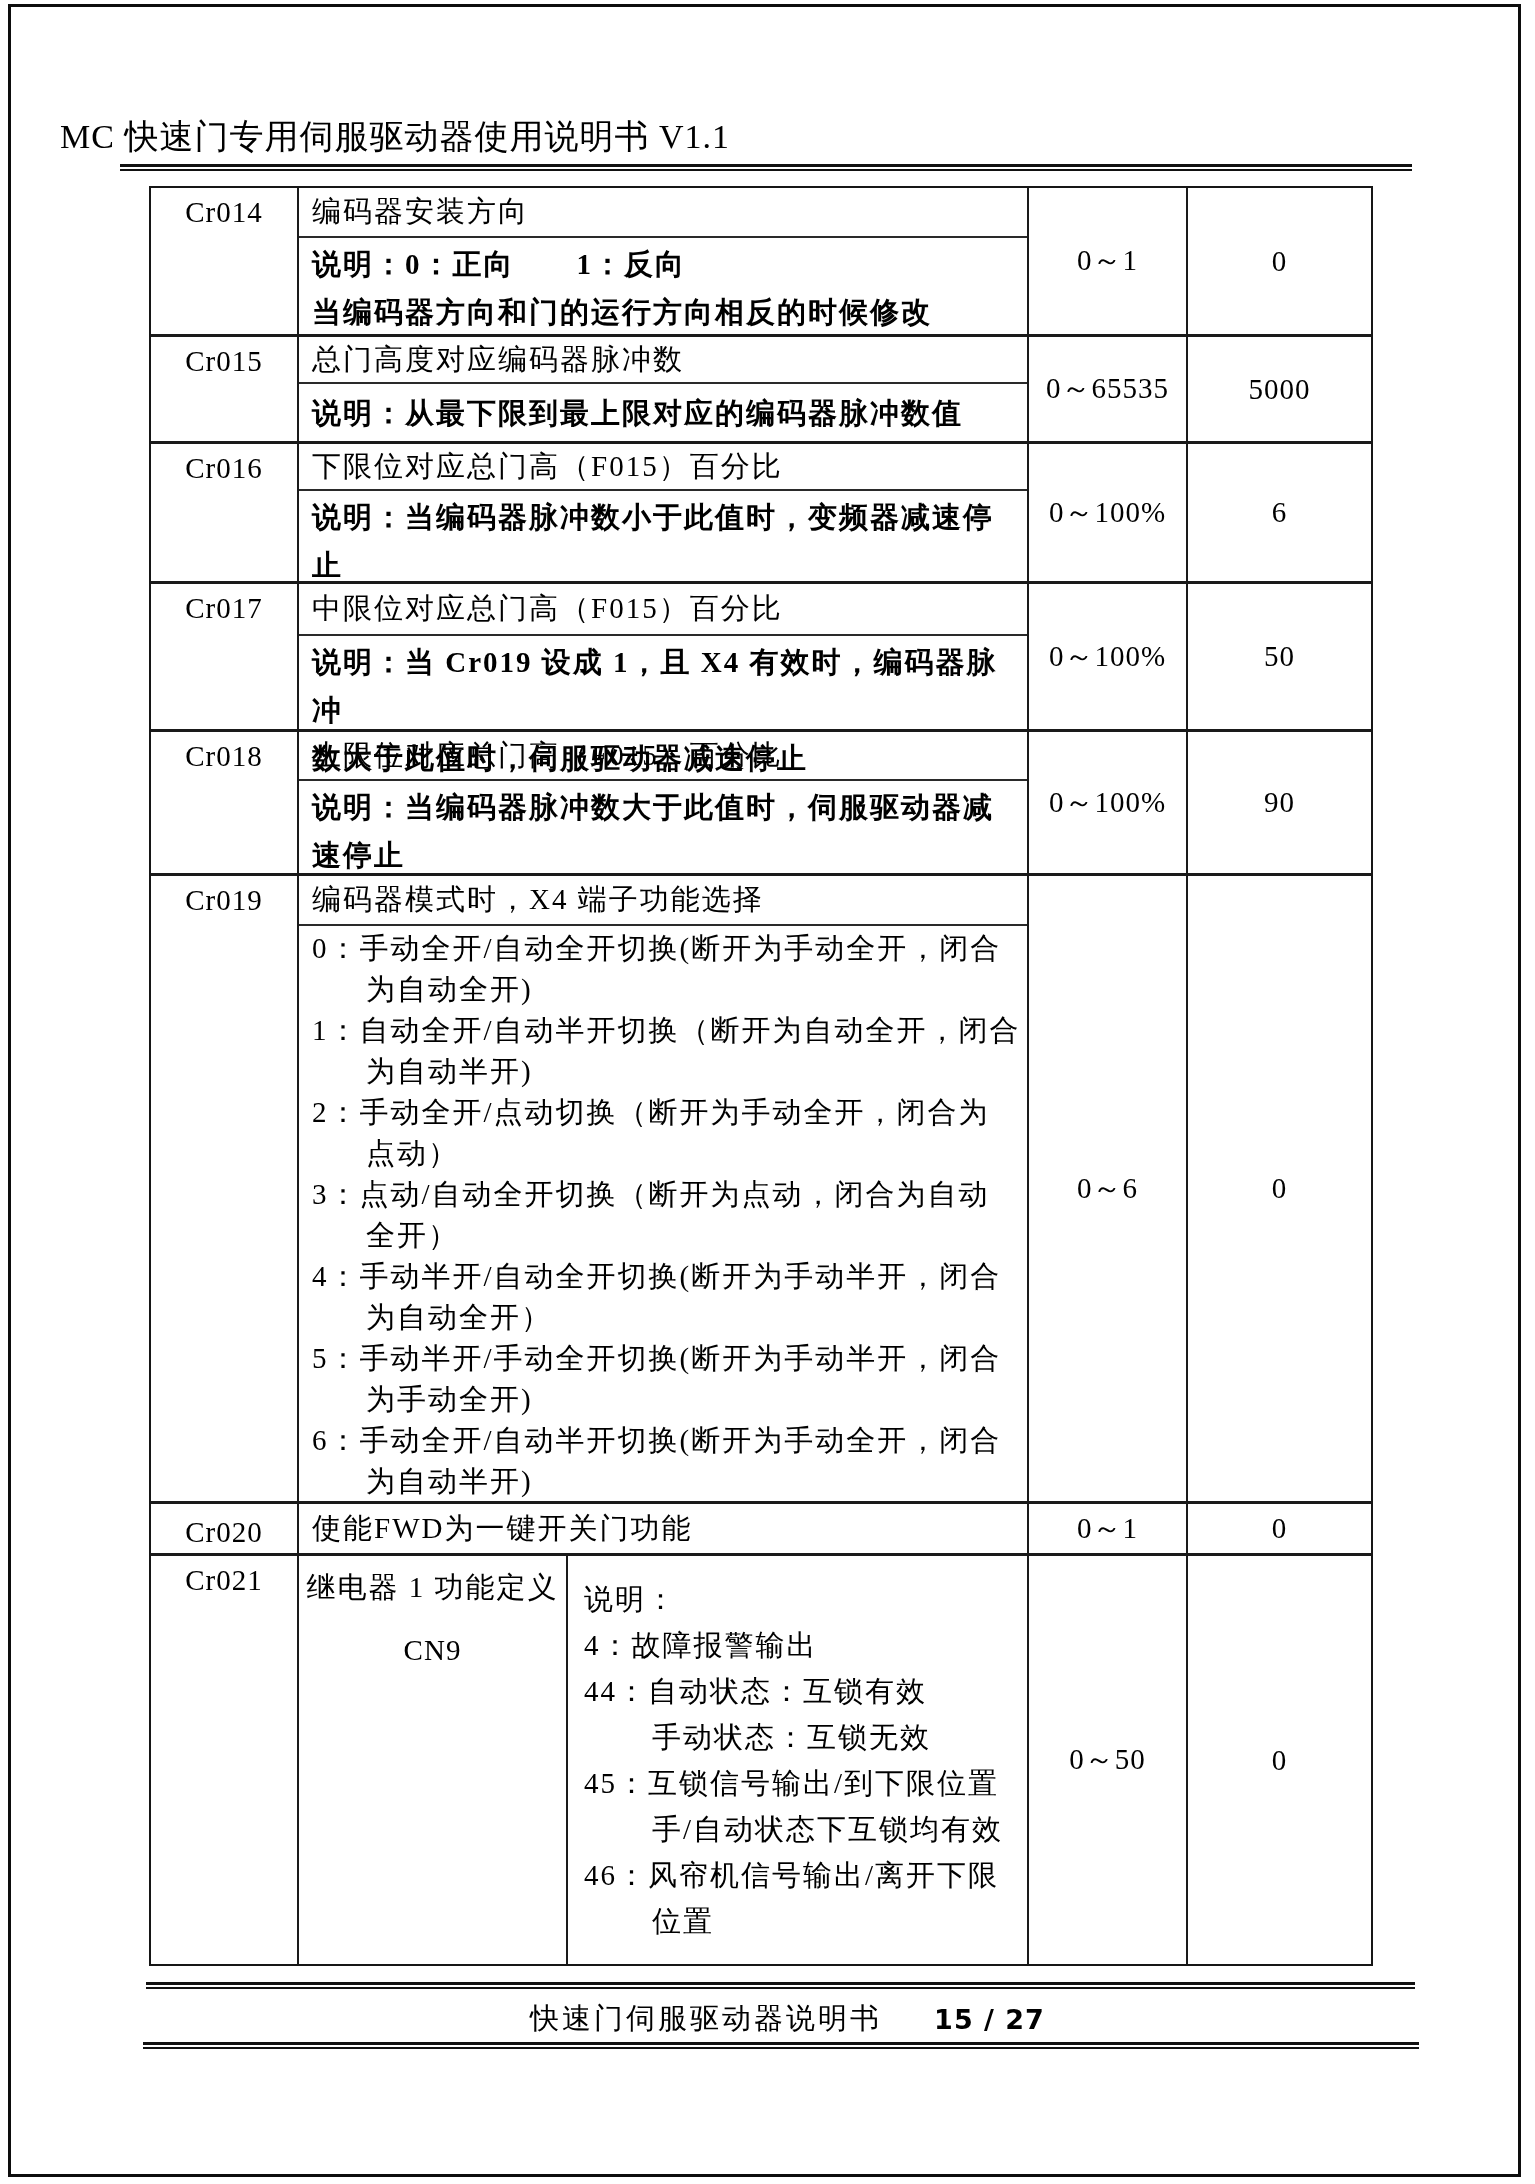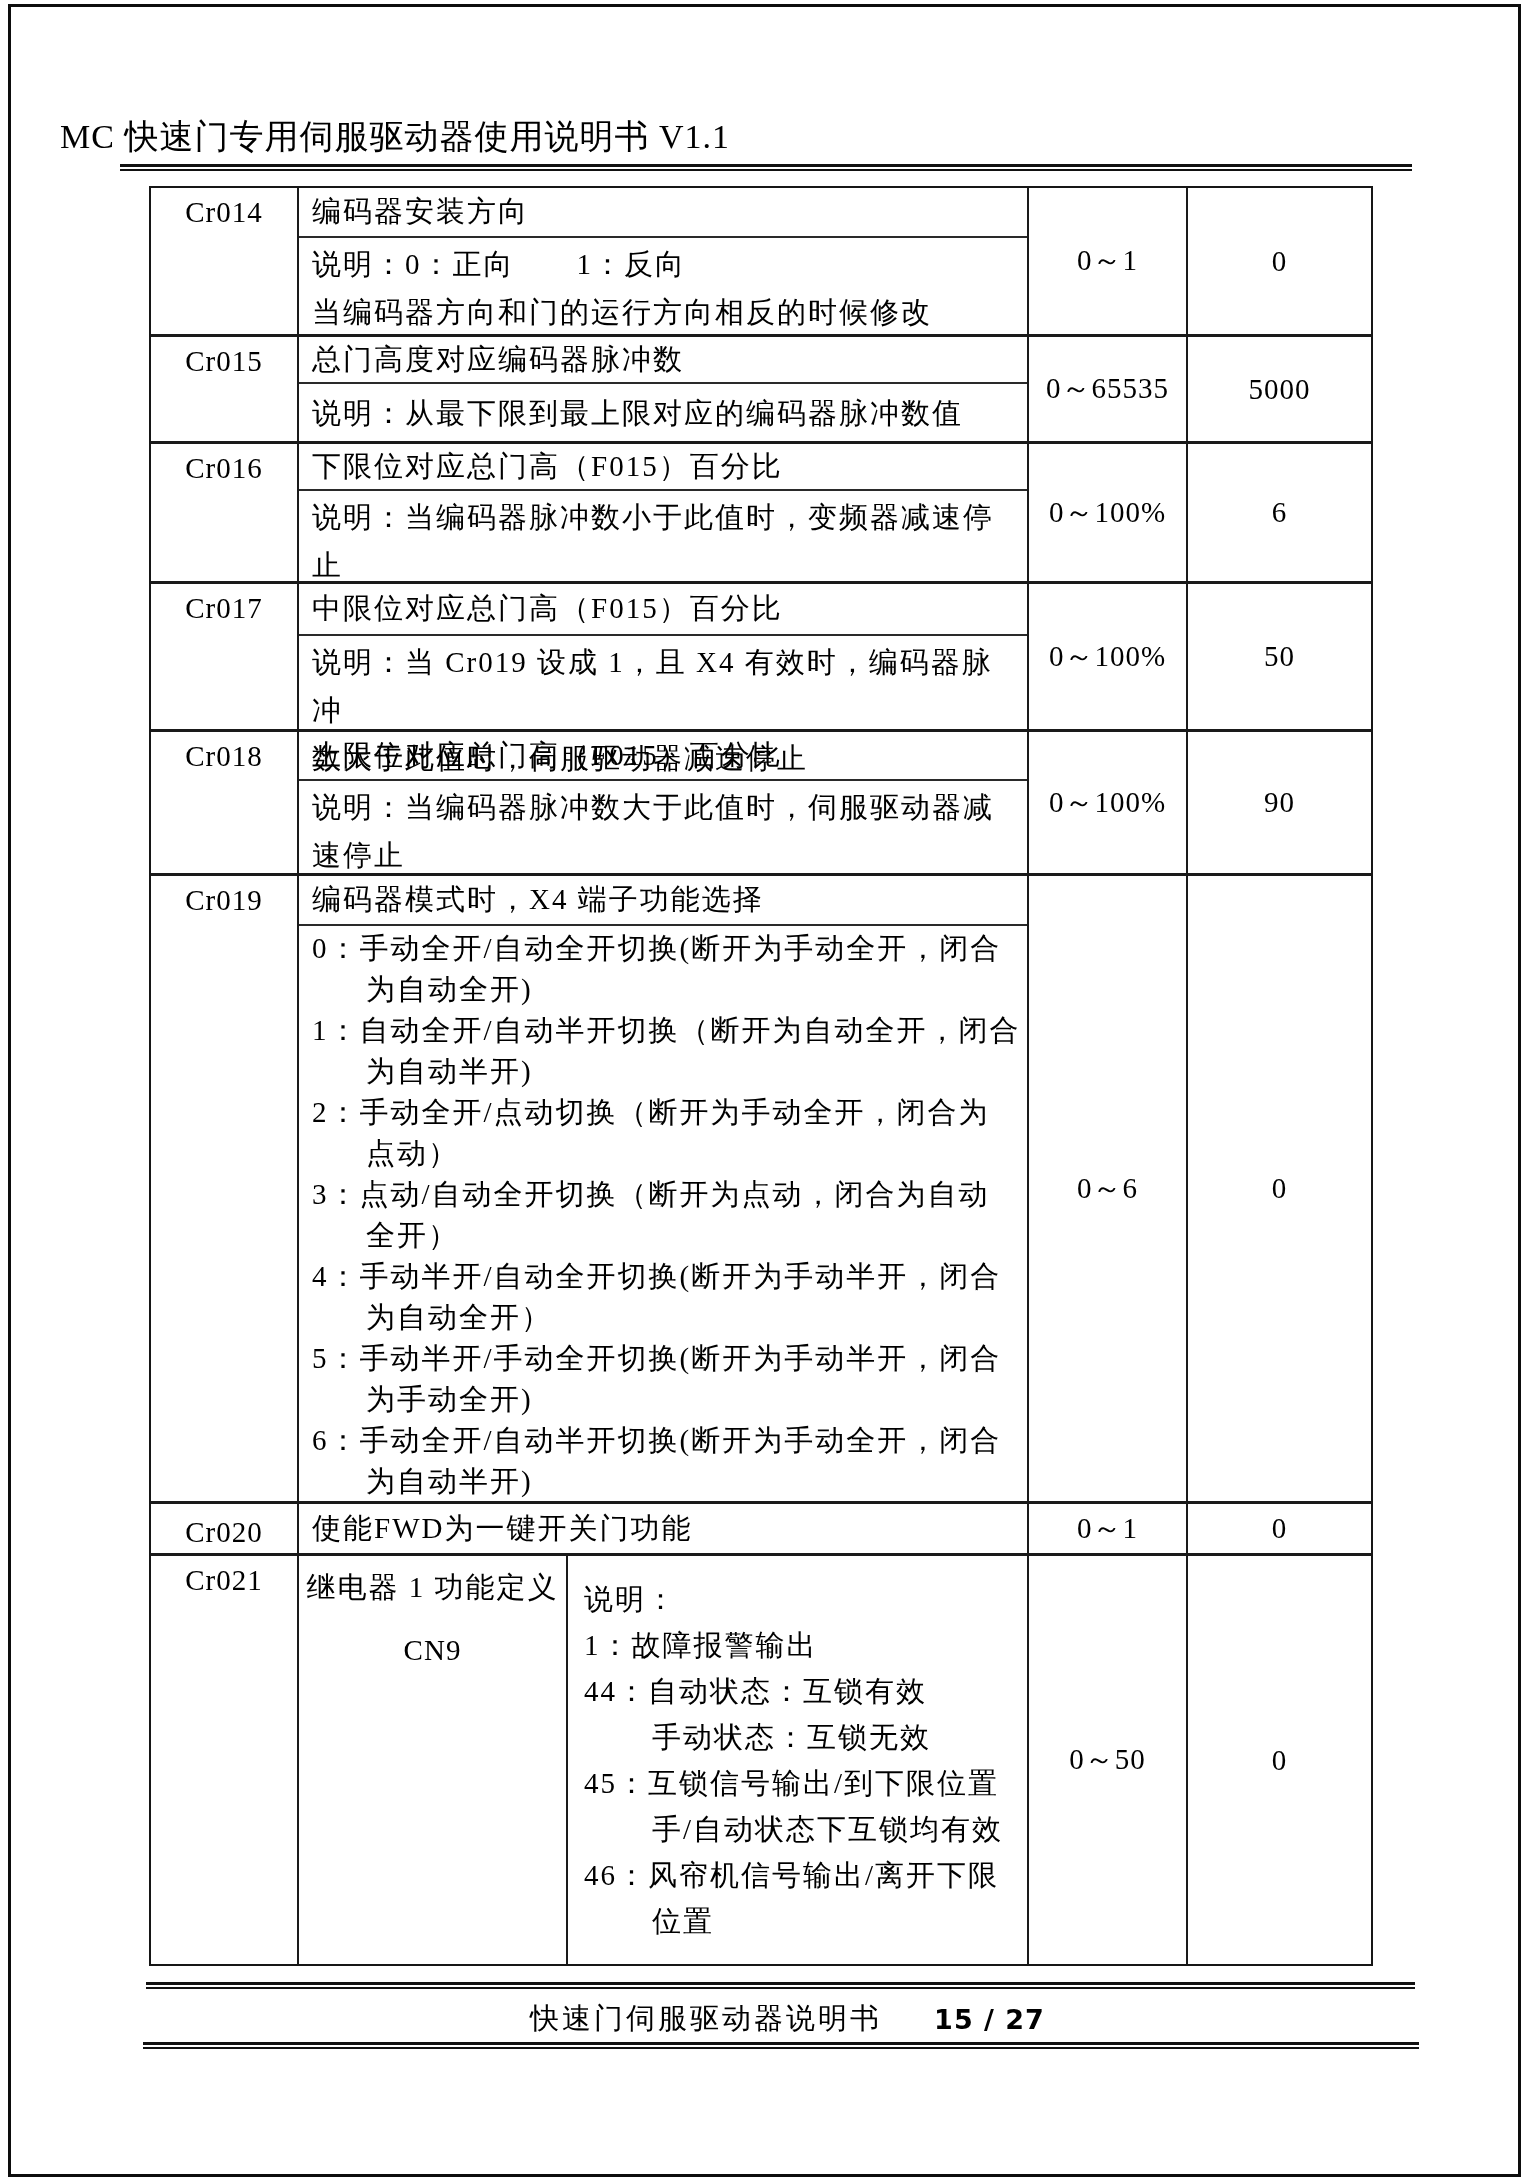--- a/index.html
+++ b/index.html
@@ -50,21 +50,21 @@
     border-bottom:2px solid #2a2a2a;
     display:flex; align-items:center;
     padding-left:13px; letter-spacing:2px;
     flex:0 0 50px;
   }
   .r-name.noline { border-bottom:none; flex:1; }
   .r-desc {
     flex:1; display:flex; align-items:center;
     padding:2px 6px 2px 13px;
   }
-  .r-desc .txt { white-space:pre-wrap; line-height:48px; letter-spacing:2px; }
+  .r-desc .txt { white-space:pre-wrap; line-height:48px; letter-spacing:2px;font-weight:bold; }
   .r-range, .r-default {
     border-left:2px solid #1a1a1a;
     display:flex; align-items:center; justify-content:center;
     letter-spacing:1px;
   }
   .r-range { width:159px; flex:0 0 159px; }
   .r-default { flex:1; }
 
   
   .opts { display:flex; flex-direction:column; justify-content:center; padding:2px 4px 2px 13px; flex:1;font-family:Liberation Serif, serif; }
@@ -202,21 +202,21 @@
     </div>
 
     <div class="t-row" style="height:411px">
       <div class="r-code">Cr021</div>
       <div class="r21a">
         <div>继电器 1 功能定义</div>
         <div class="port">CN9</div>
       </div>
       <div class="r21b">
         <div class="item">说明：</div>
-        <div class="item">1：故障报警输出</div>
+        <div class="item">4：故障报警输出</div>
         <div class="item">44：自动状态：互锁有效
 手动状态：互锁无效</div>
         <div class="item">45：互锁信号输出/到下限位置
 手/自动状态下互锁均有效</div>
         <div class="item">46：风帘机信号输出/离开下限
 位置</div>
       </div>
       <div class="r-range">0～50</div>
       <div class="r-default">0</div>
     </div>

